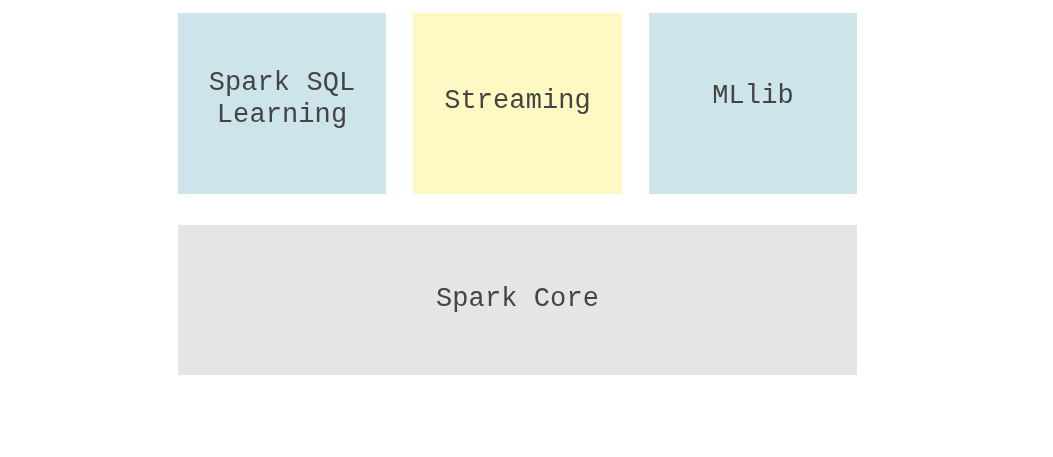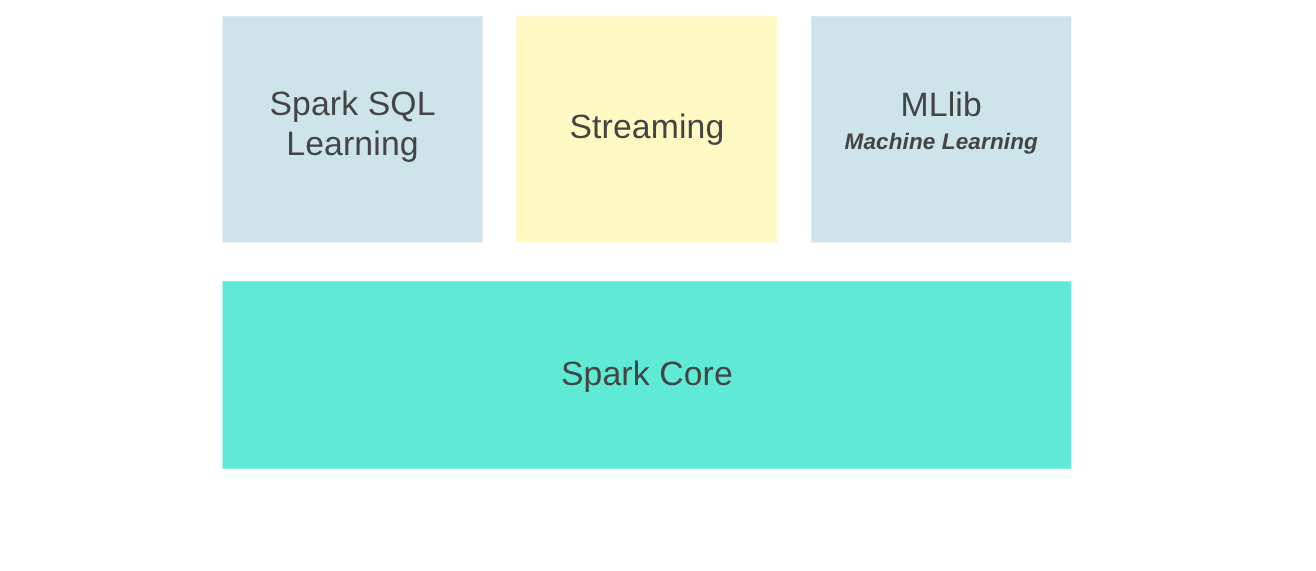--- a/index.html
+++ b/index.html
@@ -11,20 +11,21 @@
     width: 1053px;
     height: 457px;
     font-family: "Liberation Sans", sans-serif;
     overflow: hidden;
   }
   #diagram {
     position: relative;
     width: 840px;
     height: 457px;
     background: #ffffff;
+    font-family: Liberation Mono, monospace;
   }
   .box {
     position: absolute;
     box-sizing: border-box;
     display: flex;
     flex-direction: column;
     align-items: center;
     justify-content: center;
     background: #cde4ea;
     color: #444444;
@@ -97,23 +98,22 @@
 
   <div class="box box-streaming" style="background: #fef9c3; color: rgb(68, 68, 68);">
     <div class="stack">
       <span class="title-line">Streaming</span>
     </div>
   </div>
 
   <div class="box box-mllib" style="background: rgb(205, 228, 234); color: rgb(68, 68, 68);">
     <div class="stack">
       <span class="title-line">MLlib</span>
-      <span class="subtitle">Machine Learning</span>
     </div>
   </div>
 
-  <div class="box box-core" style="background: #5eead4; color: rgb(68, 68, 68); text-align: right;">
+  <div class="box box-core" style="background: #e5e5e5; color: rgb(68, 68, 68); text-align: right;">
     <div class="stack">
       <span class="title-line">Spark Core</span>
     </div>
   </div>
 
 </div>
 
 </body></html>

